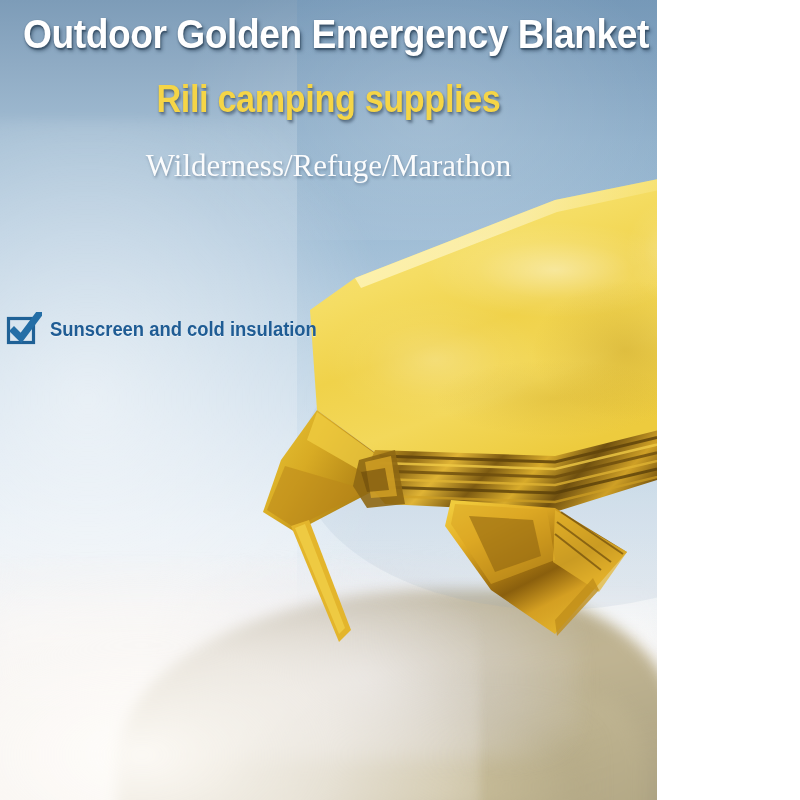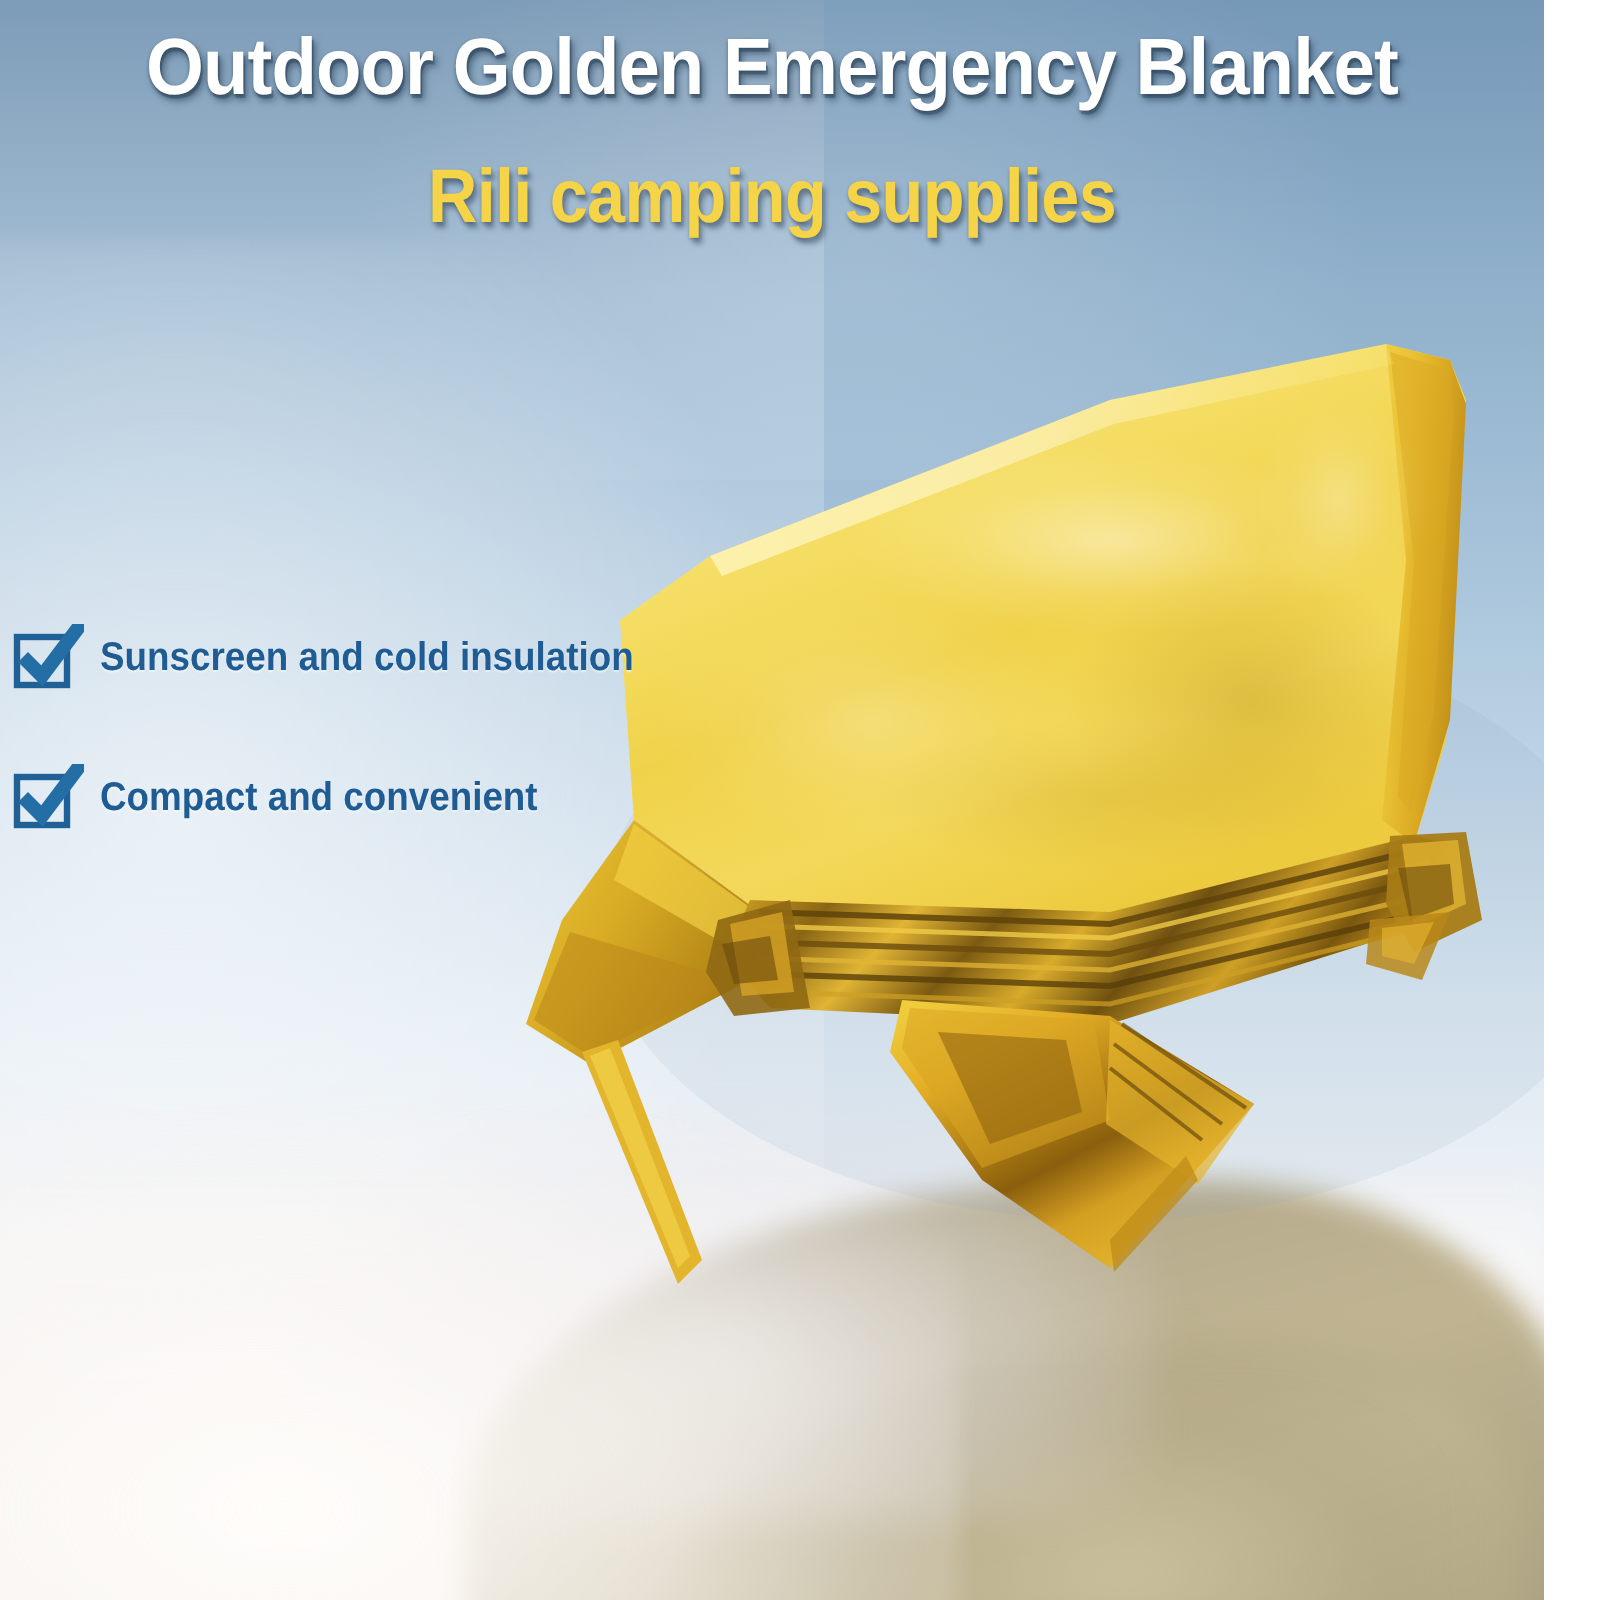--- a/index.html
+++ b/index.html
@@ -2,21 +2,21 @@
 <html><head>
 <meta charset="utf-8">
 <style>
   html, body {
     margin: 0;
     padding: 0;
     background: #ffffff;
   }
   #stage {
     position: relative;
-    width: 772px;
+    width: 657px;
     height: 800px;
     overflow: hidden;
     font-family: "Liberation Sans", sans-serif;
     user-select: none;
   }
 
   
   .sky {
     position: absolute;
     inset: 0;
@@ -345,36 +345,30 @@
 
       <path d="M 430,300 L 470,296 L 456,330 L 428,322 Z" fill="#b8871a" opacity="0.85"></path>
       <path d="M 436,304 L 462,301 L 452,322 L 436,318 Z" fill="#e7b830" opacity="0.6"></path>
     </svg>
   </div>
 
   <div class="headline-wrap">
     <div class="headline">Outdoor Golden Emergency Blanket</div>
   </div>
   <div class="subheadline">Rili camping supplies</div>
+  <div class="tagline">Wilderness/Refuge/Marathon</div>
 
   <div class="features">
 
     <div class="feature-row">
       <svg class="check-icon" viewBox="0 0 36 34">
         <rect x="2.5" y="6.5" width="25" height="24" fill="none" stroke="#1f6196" stroke-width="3.2"></rect>
         <path d="M 8,19 L 15,26 L 33,2" fill="none" stroke="#246ea6" stroke-width="7" stroke-linecap="square" stroke-linejoin="miter"></path>
       </svg>
       <span class="feature-label">Sunscreen and cold insulation</span>
     </div>
 
 
 
-    <div class="feature-row">
-      <svg class="check-icon" viewBox="0 0 36 34">
-        <rect x="2.5" y="6.5" width="25" height="24" fill="none" stroke="#1f6196" stroke-width="3.2"></rect>
-        <path d="M 8,19 L 15,26 L 33,2" fill="none" stroke="#246ea6" stroke-width="7" stroke-linecap="square" stroke-linejoin="miter"></path>
-      </svg>
-      <span class="feature-label">Compact and convenient</span>
-    </div>
 
   </div>
 
 </div>
 
 </body></html>

